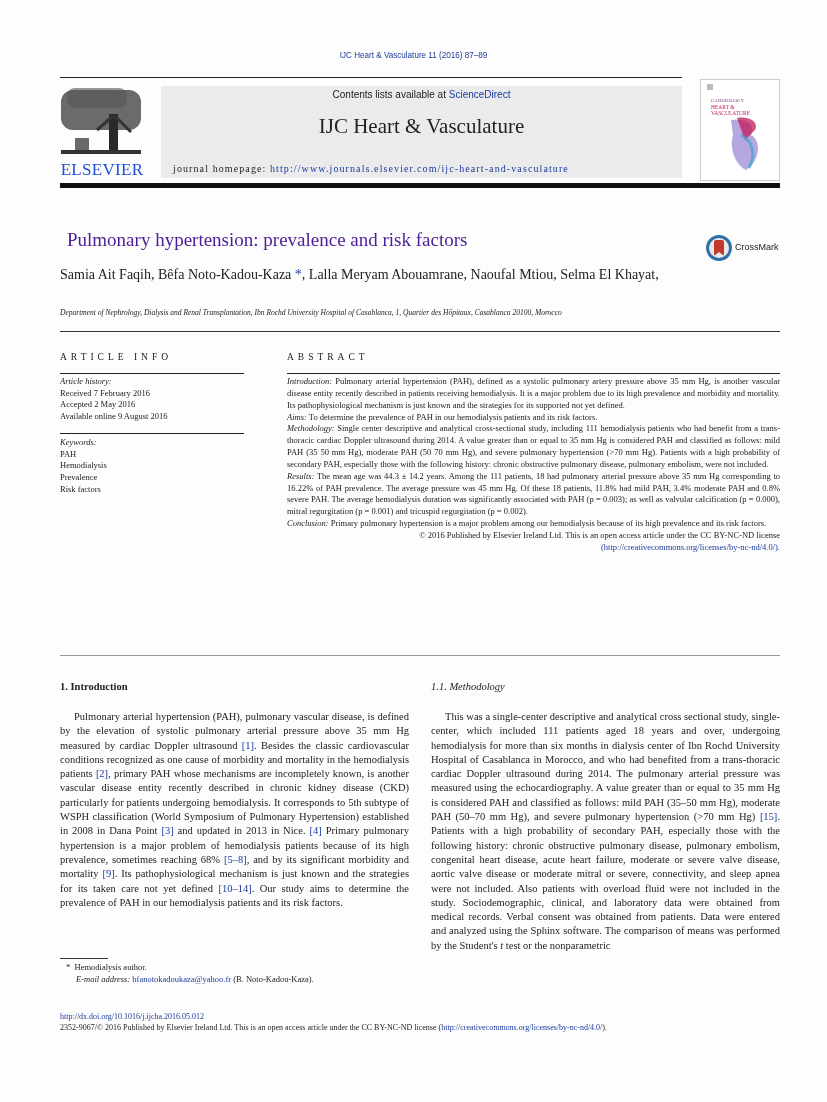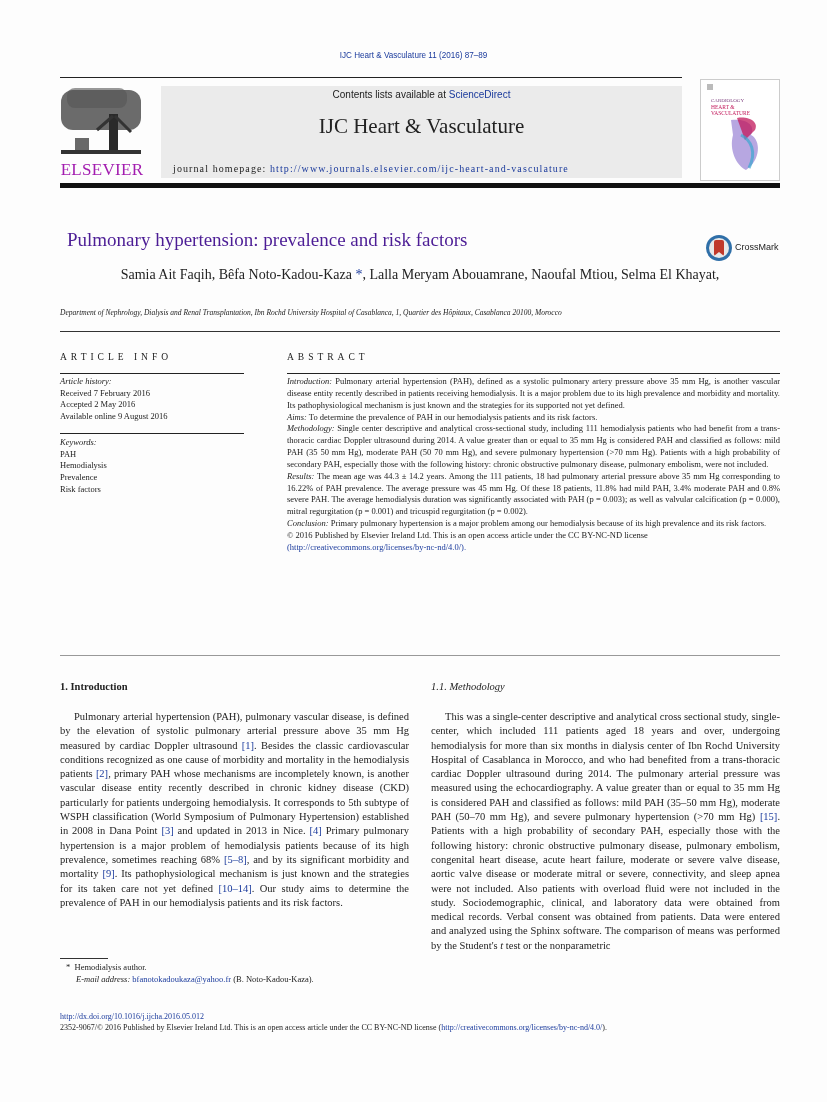--- a/index.html
+++ b/index.html
@@ -9,47 +9,47 @@
 
   .journal-ref { left: 0; right: 0; top: 50px; text-align: center; font-family: "Liberation Sans", sans-serif; font-size: 9px; color: #1a3a9c; transform: scaleX(0.9); }
   .top-rule { left: 60px; width: 622px; top: 77px; height: 1px; background: #222; }
   .header-band { left: 161px; width: 521px; top: 86px; height: 92px; background: #ebebeb; }
   .contents { left: 0; right: 0; top: 3px; text-align: center; font-family: "Liberation Sans", sans-serif; font-size: 10px; color: #222; }
   .jtitle { left: 0; right: 0; top: 28px; text-align: center; font-family: "Liberation Serif", serif; font-size: 21px; color: #222; }
   .homepage { left: 12px; right: 0; top: 77px; font-family: Liberation Serif, serif; font-size: 10px; letter-spacing: 1.1px; color: #222; white-space: nowrap; }
   .thick-rule { left: 60px; width: 720px; top: 183px; height: 5px; background: #111; }
 
   .elsevier-logo { left: 57px; top: 86px; width: 88px; height: 95px; }
-  .elsevier-word { left: 58px; top: 160px; width: 88px; text-align: center; font-family: "Liberation Serif", serif; font-size: 17px; color: #a21caf; letter-spacing: 0.3px; }
+  .elsevier-word { left: 58px; top: 160px; width: 88px; text-align: center; font-family: "Liberation Serif", serif; font-size: 17px; color: #1d4ed8; letter-spacing: 0.3px; }
 
   .cover { left: 700px; top: 79px; width: 80px; height: 102px; background: #fff; border: 1px solid #ccc; box-sizing: border-box; }
 
   .title { left: 67px; top: 229px; font-size: 19px; color: #4c1d95; }
   .crossmark { left: 705px; top: 234px; width: 28px; height: 28px; }
   .crossmark-label { left: 735px; top: 242px; font-family: "Liberation Sans", sans-serif; font-size: 9px; color: #222; }
-  .authors { left: 60px; top: 265px; width: 720px; font-size: 14px; line-height: 20px; color: #222; text-align: center; }
+  .authors { left: 60px; top: 265px; width: 720px; font-size: 14px; line-height: 20px; color: #222; }
   .affil { left: 60px; top: 308px; font-size: 7.5px; font-style: italic; color: #222; }
   .rule-under-affil { left: 60px; width: 720px; top: 331px; height: 1px; background: #333; }
 
   .section-cap { font-family: "Liberation Serif", serif; font-size: 9.5px; letter-spacing: 4px; color: #222; }
   .ai-cap { left: 60px; top: 352px; }
   .abs-cap { left: 287px; top: 352px; }
   .rule-ai1 { left: 60px; width: 184px; top: 373px; height: 1px; background: #222; }
   .rule-ai2 { left: 60px; width: 184px; top: 433px; height: 1px; background: #222; }
   .rule-abs { left: 287px; width: 493px; top: 373px; height: 1px; background: #222; }
 
   .info-block { left: 60px; width: 184px; font-size: 8.5px; line-height: 11.7px; color: #222; }
   .info-block .lbl { font-style: italic; }
   .ai-history { top: 376px; }
   .ai-keywords { top: 437px; }
 
   .abstract { left: 287px; top: 376px; width: 493px; font-size: 8.5px; line-height: 11.85px; text-align: justify; color: #222; }
   .abstract p { margin: 0; }
   .abstract .h { font-style: italic; }
-  .copyright { text-align: left; }
+  .copyright { text-align: right; }
 
   .mid-rule { left: 60px; width: 720px; top: 655px; height: 1px; background: #999; }
 
   .col { width: 349px; font-size: 10.5px; line-height: 14.3px; color: #222; text-align: justify; }
   .col p { margin: 0; text-indent: 14px; }
   .col-left { left: 60px; top: 710px; }
   .col-right { left: 431px; top: 710px; }
   .h-intro { left: 60px; top: 681px; font-weight: bold; font-size: 10.5px; color: #222; }
   .h-method { left: 431px; top: 681px; font-style: italic; font-size: 10.5px; color: #222; }
 

